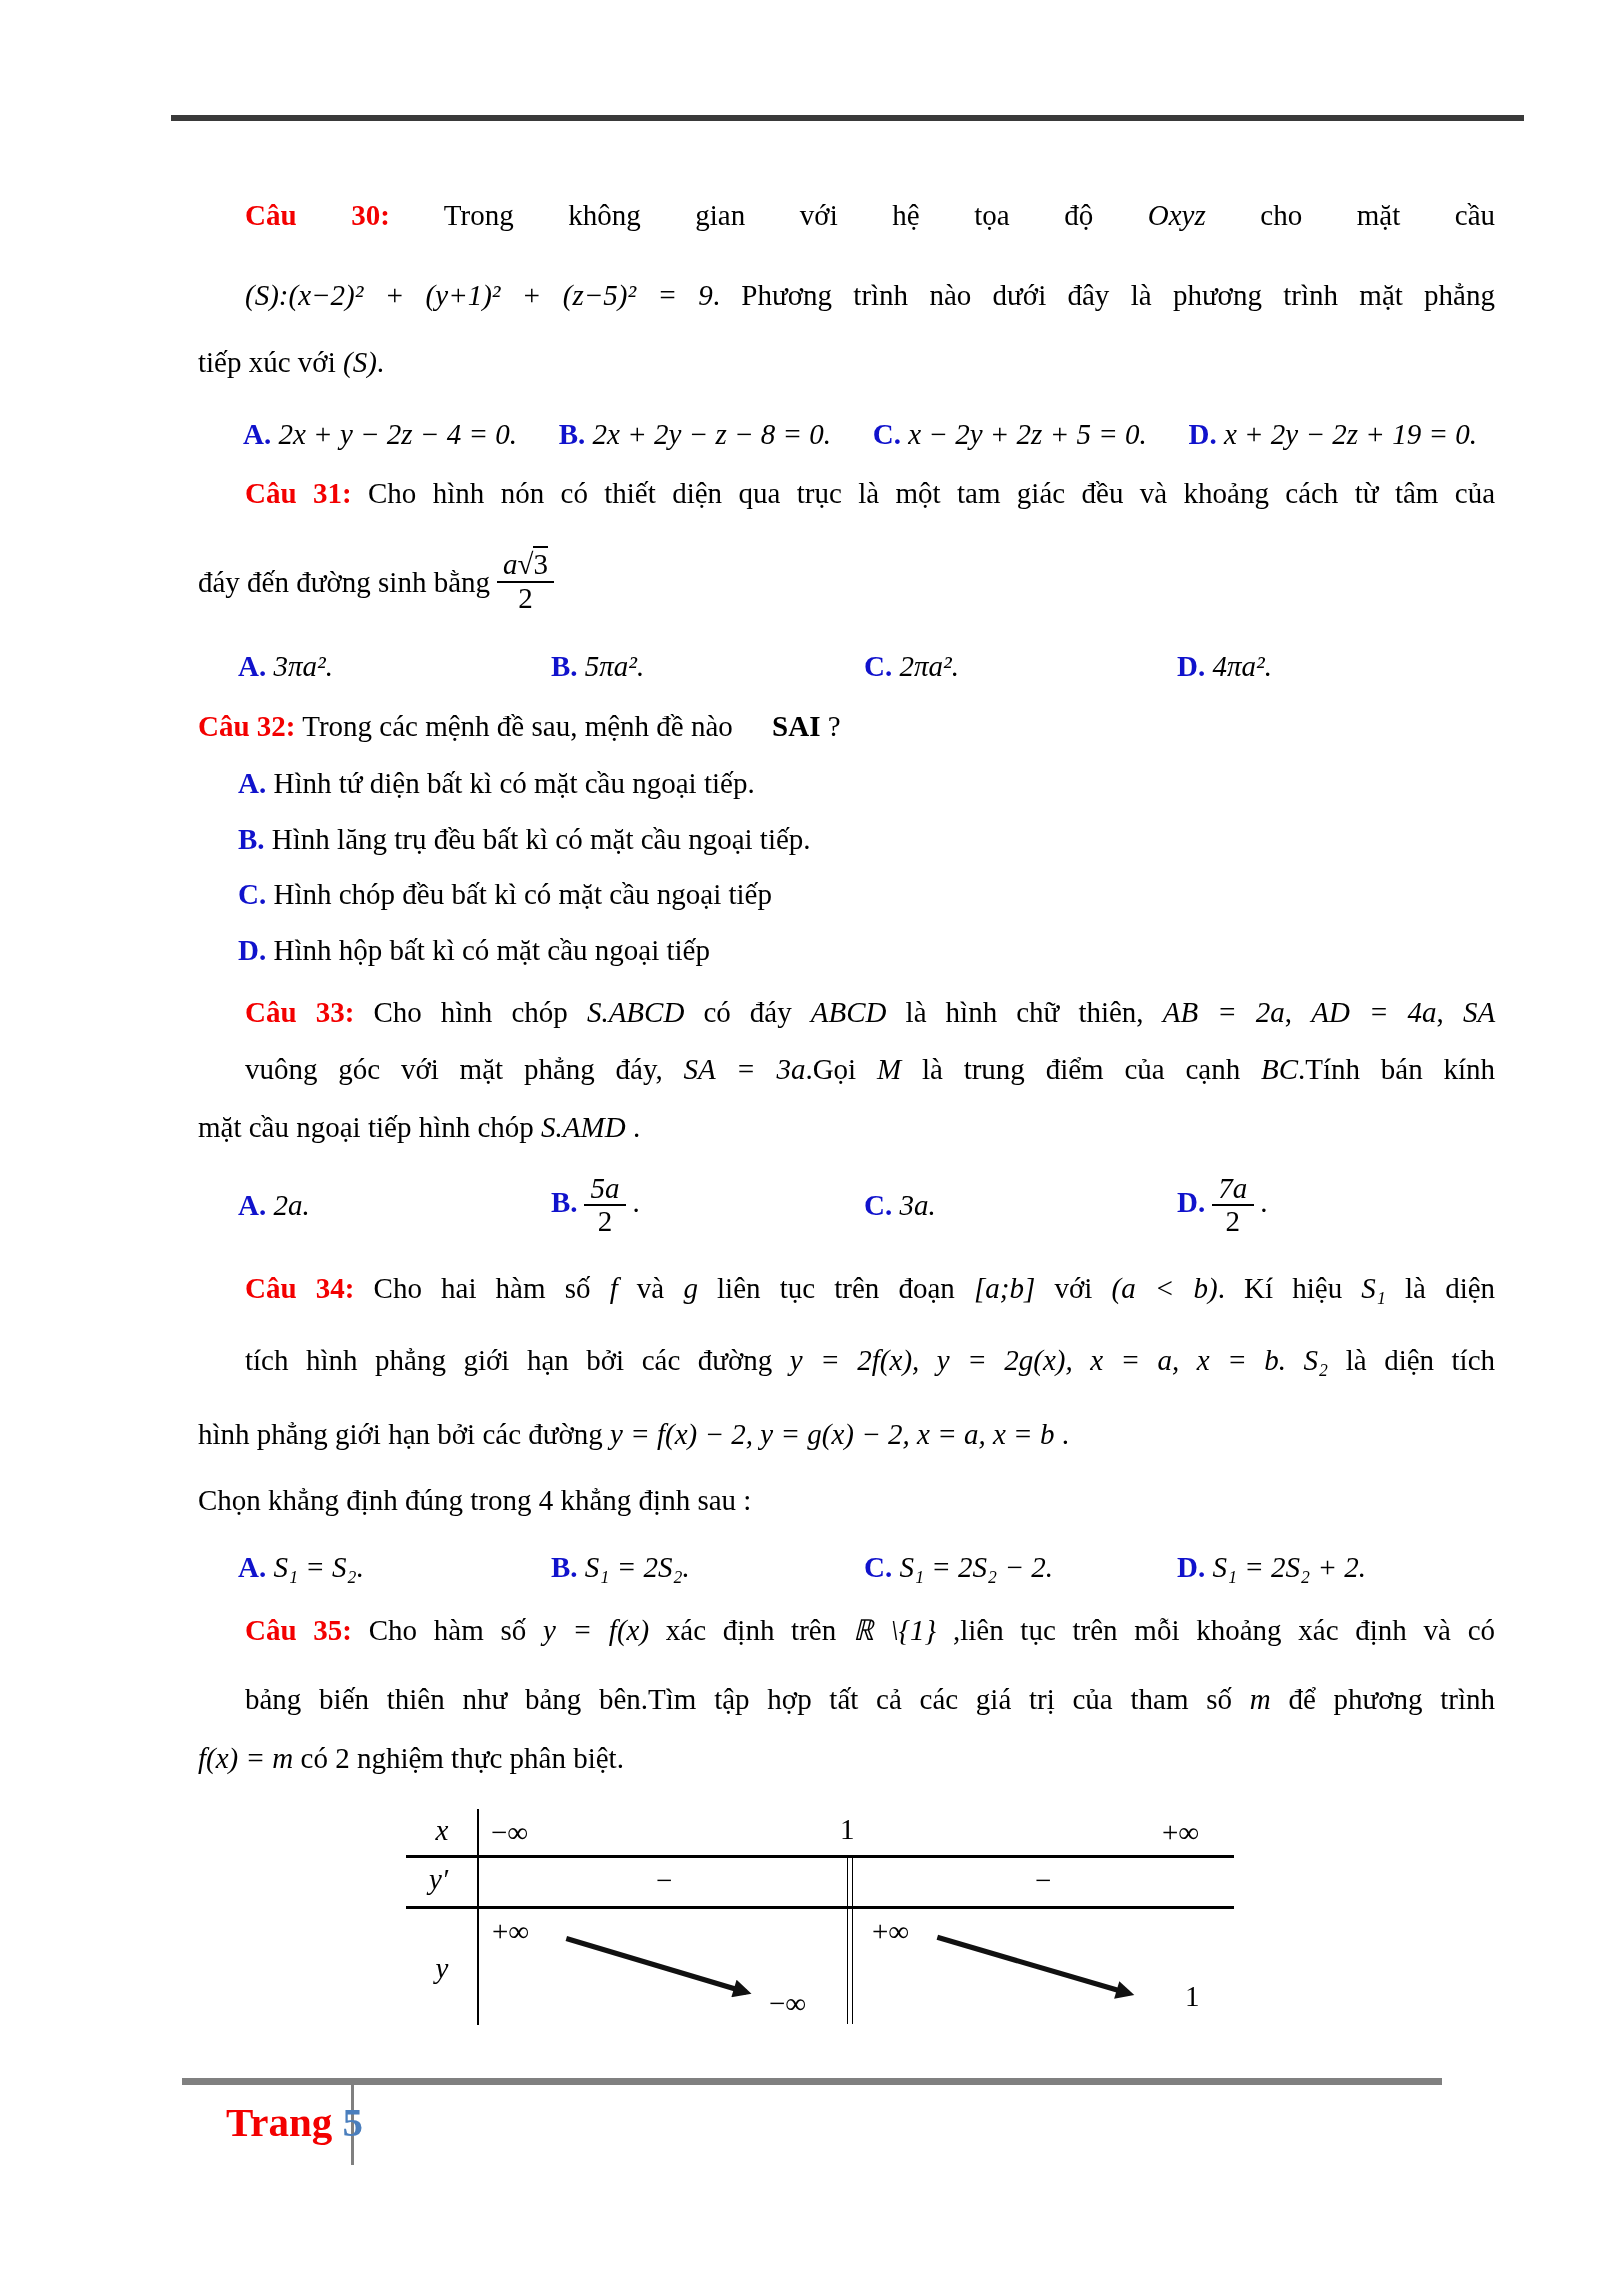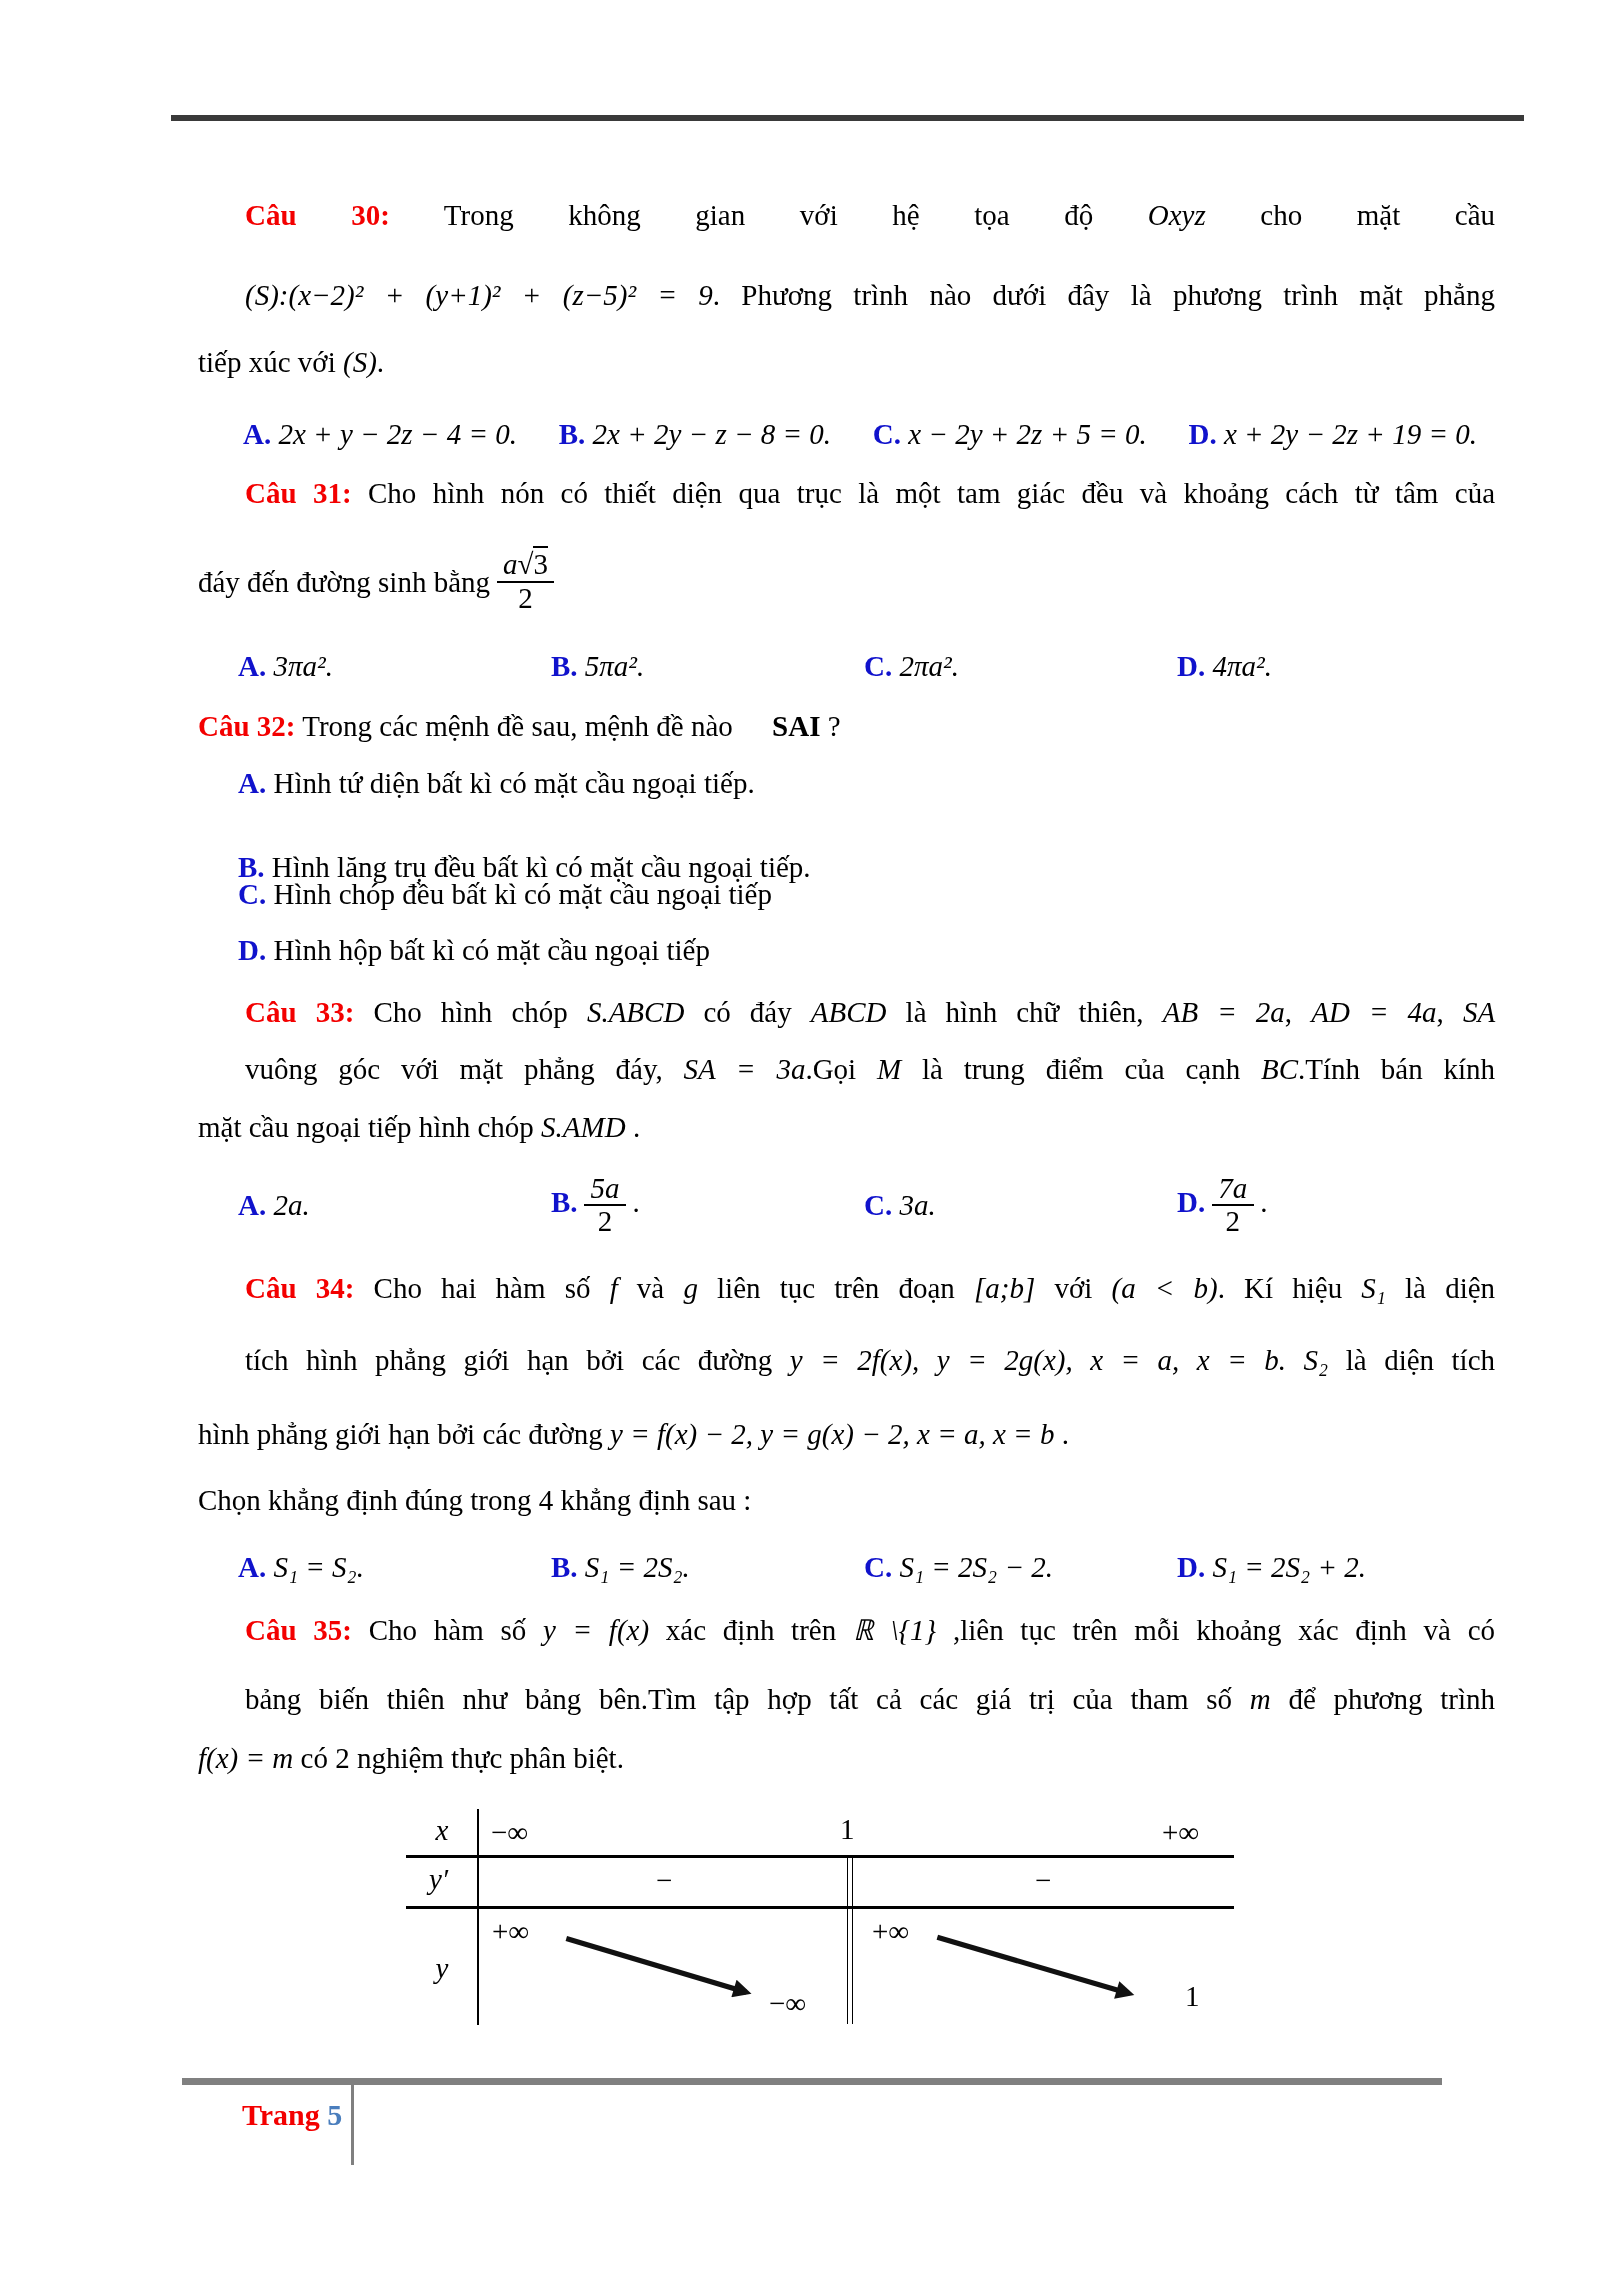--- a/index.html
+++ b/index.html
@@ -23,21 +23,21 @@
   .fnum{padding:0 6.5px 1.3px 6.5px;border-bottom:2.6px solid #000;line-height:1.05;white-space:nowrap;}
   .fden{line-height:1.1;}
   .rad{border-top:2px solid #000;}
   .vline{position:absolute;width:2px;background:#000;}
   .vline2{position:absolute;width:1.3px;background:#000;}
   .hline{position:absolute;height:2.6px;background:#000;}
   .tlabel{position:absolute;font-style:italic;}
   .tval{position:absolute;white-space:nowrap;}
   .footer-bar{position:absolute;left:182px;top:2078px;width:1260px;height:7.2px;background:#808080;}
   .footer-vline{position:absolute;left:351px;top:2085px;width:3.3px;height:80px;background:#808080;}
-  .footer-text{position:absolute;left:242px;top:2098px;font-size:30px;font-weight:700;white-space:nowrap;}
+  .footer-text{position:absolute;left:226px;top:2098px;font-size:41px;font-weight:700;white-space:nowrap;}
   .page5{color:#4a7ebd;}
 </style>
 </head>
 <body>
 
 <div class="rule-top"></div>
 
 <div class="line just" style="top:198px">
   <span class="lbl">Câu 30:</span>
   <span>Trong không gian với hệ tọa độ</span>
@@ -76,21 +76,21 @@
   <span class="opt"><span class="bl">D.</span> <span class="m">4πa².</span></span>
 </div>
 
 <div class="line" style="top:709px">
   <span class="lbl">Câu 32:</span>
   <span>Trong các mệnh đề sau, mệnh đề nào</span>
   <span class="b">SAI</span>
   <span>?</span>
 </div>
 <div class="copt" style="top:766px"><span class="bl">A.</span> <span>Hình tứ diện bất kì có mặt cầu ngoại tiếp.</span></div>
-<div class="copt" style="top:850px"><span class="bl">B.</span> <span>Hình lăng trụ đều bất kì có mặt cầu ngoại tiếp.</span></div>
+<div class="copt" style="top:822px"><span class="bl">B.</span> <span>Hình lăng trụ đều bất kì có mặt cầu ngoại tiếp.</span></div>
 <div class="copt" style="top:877px"><span class="bl">C.</span> <span>Hình chóp đều bất kì có mặt cầu ngoại tiếp</span></div>
 <div class="copt" style="top:933px"><span class="bl">D.</span> <span>Hình hộp bất kì có mặt cầu ngoại tiếp</span></div>
 
 <div class="line just" style="top:995px">
   <span class="lbl">Câu 33:</span>
   <span>Cho hình chóp</span>
   <span class="m">S.ABCD</span>
   <span>có đáy</span>
   <span class="m">ABCD</span>
   <span>là hình chữ thiên,</span>

